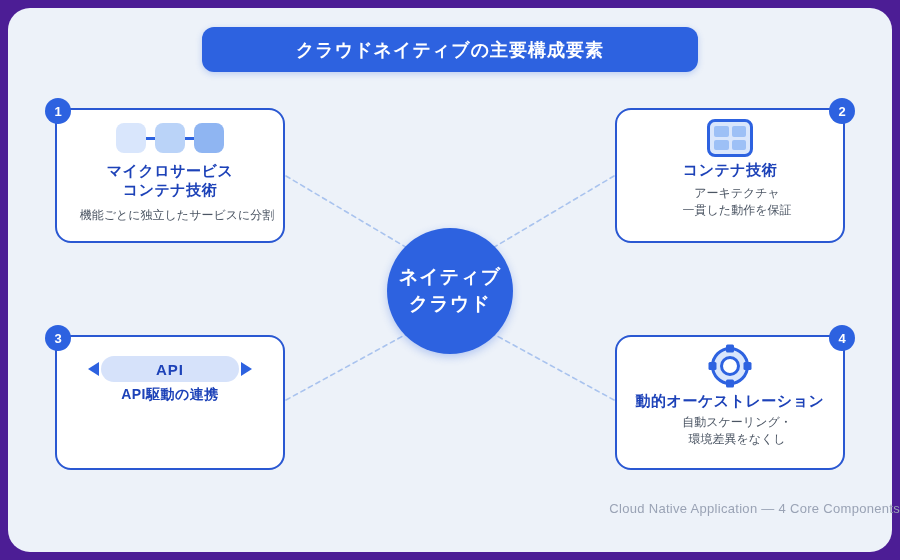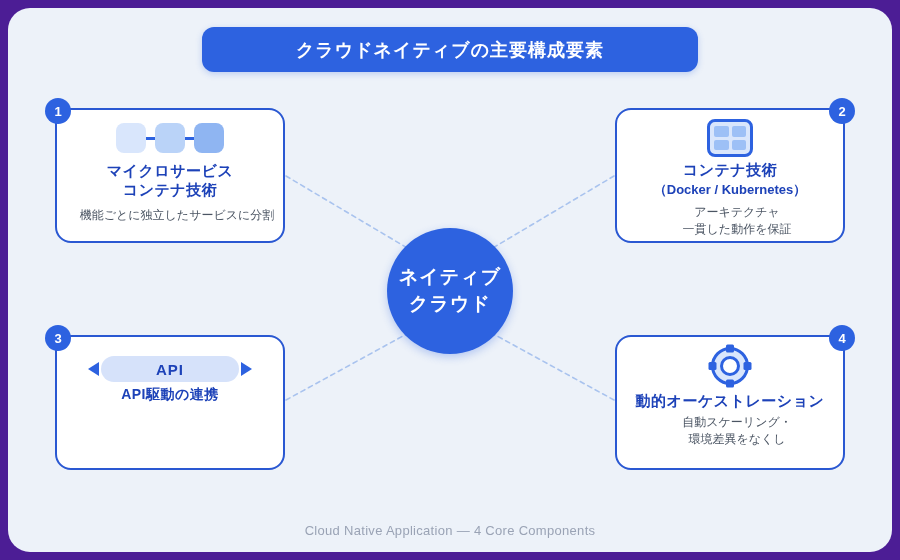--- a/index.html
+++ b/index.html
@@ -76,21 +76,21 @@
   
   .helm{margin-top:6px;display:block;}
   .card-4 .card-title{margin-top:3px;}
   .card-4 .card-desc{margin-top:3px;}
 
   .center-node{position:absolute;left:387px;top:228px;width:126px;height:126px;border-radius:50%;
     background:var(--primary);color:#ffffff;font-weight:bold;font-size:19px;line-height:1.4;
     letter-spacing:1px;display:flex;flex-direction:column;align-items:center;justify-content:center;
     box-shadow:0 3px 8px rgba(45,98,224,0.3);}
 
-  .footer{position:absolute;left:0;top:523px;width:900px;text-align:center;
+  .footer{position:absolute;left:0;top:501px;width:900px;text-align:right;
     color:var(--footer-text);font-size:13px;letter-spacing:0.3px;}
 </style>
 </head>
 <body>
 
 <div class="stage">
   <div class="panel"></div>
 
   <svg class="connectors" width="900" height="560" viewBox="0 0 900 560">
     <line x1="286" y1="176" x2="414" y2="252" stroke="#a9c3ee" stroke-width="1.6" stroke-dasharray="4.5 4" stroke-linecap="round"></line>
@@ -119,21 +119,20 @@
 
   <div class="card card-2">
     <div class="badge badge-right">2</div>
     <div class="container-icon">
       <span class="cell"></span>
       <span class="cell"></span>
       <span class="cell"></span>
       <span class="cell"></span>
     </div>
     <div class="card-title">コンテナ技術</div>
-    <div class="card-subtitle">（Docker / Kubernetes）</div>
     <div class="card-desc">
       <span>アーキテクチャ</span><br>
       <span>一貫した動作を保証</span>
     </div>
   </div>
 
   <div class="card card-3">
     <div class="badge badge-left">3</div>
     <div class="api-row">
       <span class="tri tri-left"></span>

